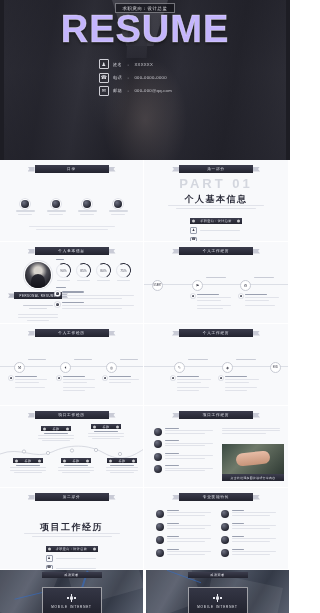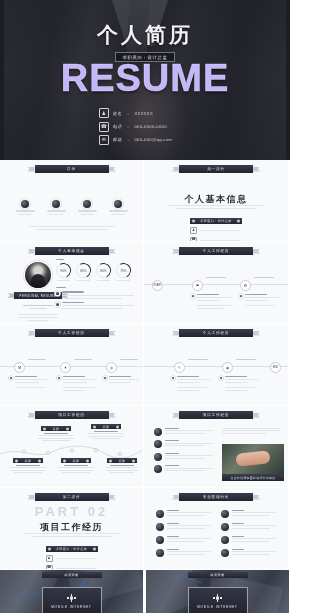--- a/index.html
+++ b/index.html
@@ -117,21 +117,20 @@
 <div class="deck">
 
   <div class="hero">
     <div class="hero-photo"></div>
     <div class="hero-shirt"></div>
     <div class="hero-tie"></div>
     <div class="hero-veil"></div>
     <div class="hero-edge"></div>
     <div class="hero-edge r"></div>
     <div class="hero-inner">
-      <div class="cn-title">个人简历</div>
       <div class="sub-chip">求职意向：设计总监</div>
       <div class="en-title">RESUME</div>
       <div class="contact">
         <div class="crow">
           <span class="cico">♟</span>
           <span>姓名</span>
           <span>：</span>
           <span class="cval">XXXXXX</span>
         </div>
         <div class="crow">
@@ -181,20 +180,21 @@
     <div class="center lines" style="top:66px;">
       <div class="ln" style="width:86px;height:1.1px;background:#e3e5ec"></div>
       <div class="ln" style="width:72px;height:1.1px;background:#e3e5ec"></div>
     </div>
   </div>
 
   <div class="slide right">
     <div class="hbar">
         <span>第一部分</span>
       </div>
+    <div class="center ghost partnum" style="top:16px;">PART 01</div>
     <div class="center partcn" style="top:33px;">个人基本信息</div>
     <div class="center lines" style="top:45px;">
       <div class="ln" style="width:96px;height:1.1px;background:#e1e3ea"></div>
       <div class="ln" style="width:80px;height:1.1px;background:#e1e3ea"></div>
     </div>
     <div class="center" style="top:58px;">
       <div class="darkbox" style="width:52px;height:6px">
           <span>求职意向：设计总监</span>
         </div>
     </div>
@@ -510,21 +510,20 @@
     <div style="position:absolute;left:78px;top:38px">
       <div class="img-hand"></div>
       <div class="img-cap">点击此处添加图片说明文字内容</div>
     </div>
   </div>
 
   <div class="slide">
     <div class="hbar">
         <span>第二部分</span>
       </div>
-    <div class="center ghost partnum" style="top:16px;">PART 02</div>
     <div class="center partcn" style="top:33px;">项目工作经历</div>
     <div class="center lines" style="top:45px;">
       <div class="ln" style="width:96px;height:1.1px;background:#e1e3ea"></div>
       <div class="ln" style="width:80px;height:1.1px;background:#e1e3ea"></div>
     </div>
     <div class="center" style="top:58px;">
       <div class="darkbox" style="width:52px;height:6px">
           <span>求职意向：设计总监</span>
         </div>
     </div>

